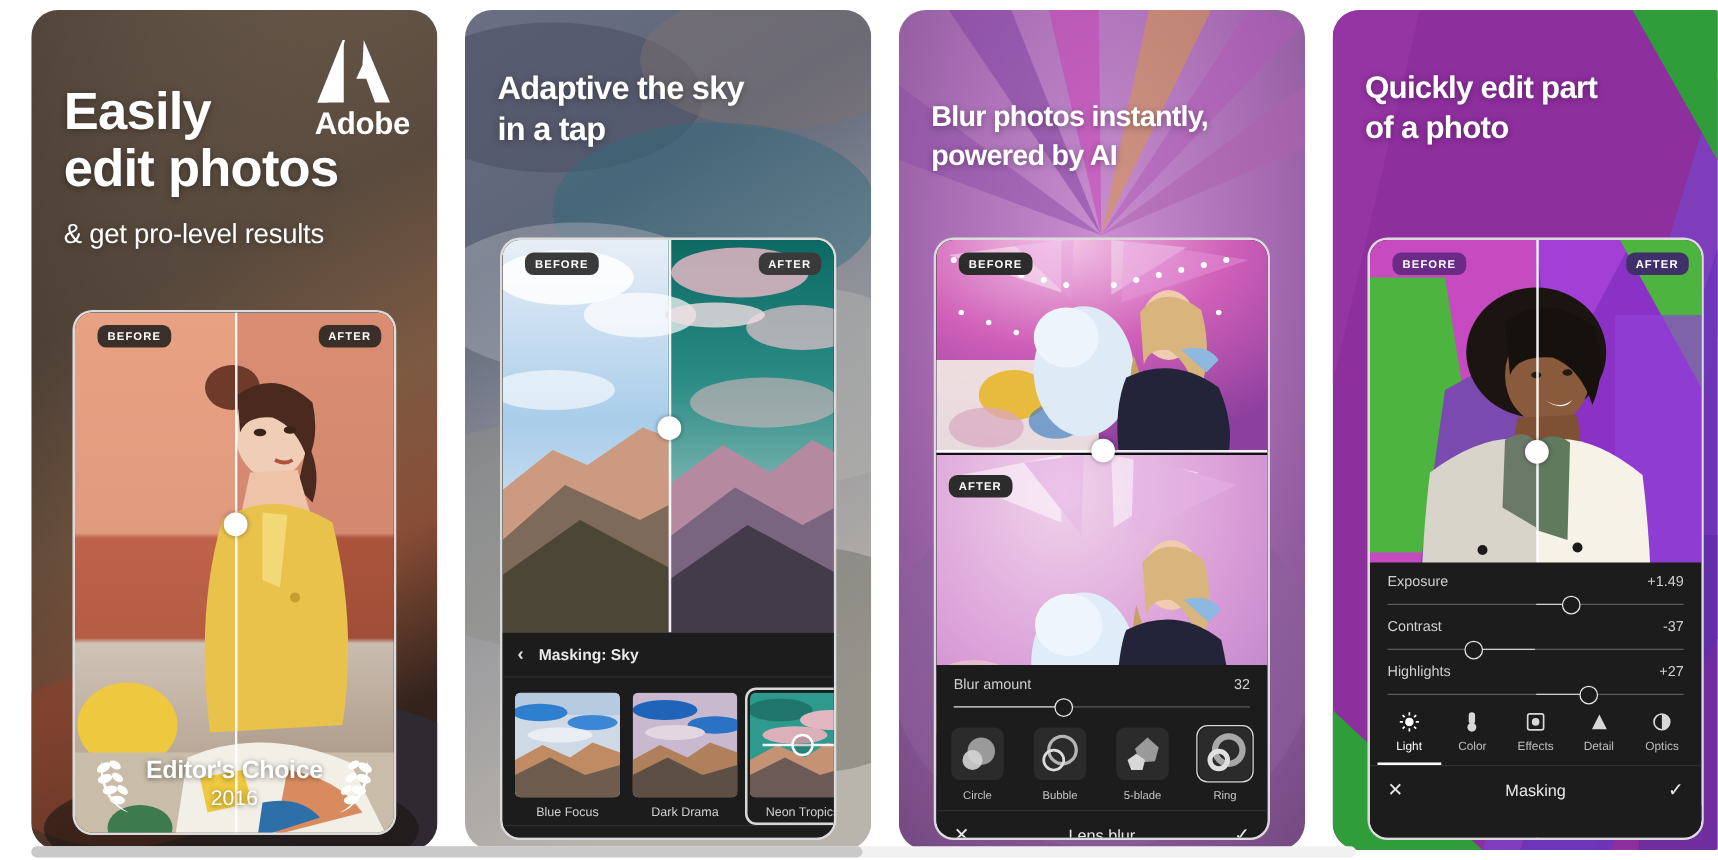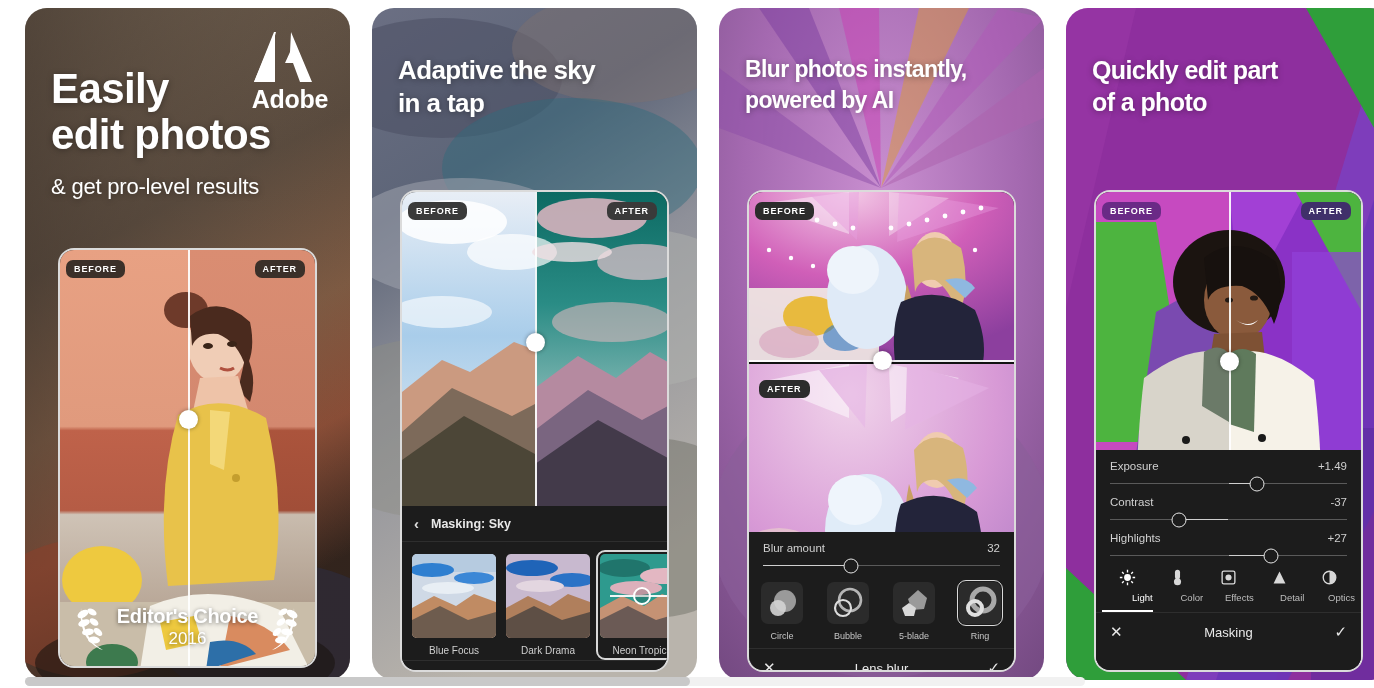--- a/index.html
+++ b/index.html
@@ -62,21 +62,21 @@
     background: #111;
   }
   .shot { position: absolute; inset: 0; overflow: hidden; }
 
   .ba-tag {
     position: absolute; top: 10px;
     font-size: 9px; font-weight: bold; letter-spacing: .9px;
     color: #fff; padding: 4px 8px; border-radius: 7px;
     z-index: 6;
   }
-  .ba-before { left: 6px; }
+  .ba-before { left: 18px; }
   .ba-after  { right: 10px; }
 
   .divider-v {
     position: absolute; top: 0; bottom: 0; width: 2px;
     background: rgba(255,255,255,.92); z-index: 5;
   }
   .divider-h {
     position: absolute; left: 0; right: 0; height: 2px;
     background: rgba(255,255,255,.92); z-index: 5;
   }
@@ -142,21 +142,21 @@
   .tool-ic {
     width: 42px; height: 42px; border-radius: 7px; background:#2b2b2b;
     position: relative; overflow:hidden;
   }
   .tool.sel .tool-ic { outline: 1.6px solid #d9d9d9; outline-offset: 1.5px; }
   .tool-lbl { font-size: 9px; color:#c6c6c6; margin-top: 7px; white-space: nowrap; }
   .vsep { width:1px; align-self: stretch; background:#3a3a3a; margin: 2px 4px 18px 4px; height:42px; }
 
   
   .tabs { display:flex; justify-content: space-around; padding: 10px 6px 0 6px; }
-  .tab { text-align:right; width: 54px; padding-bottom: 7px; }
+  .tab { text-align:center; width: 54px; padding-bottom: 7px; }
   .tab-ic { height: 19px; display:flex; align-items:center; justify-content:center; color:#e4e4e4; }
   .tab-lbl { font-size: 9.5px; color:#bdbdbd; margin-top: 5px; }
   .tab.active .tab-lbl { color:#fff; }
   .tab.active { border-bottom: 2px solid #fff; }
 
   
   .ec {
     position:absolute; left:0; right:0; bottom: 26px; z-index: 10;
     display:flex; align-items:center; justify-content:center; gap: 8px;
     color:#fff; text-shadow: 0 1px 4px rgba(0,0,0,.5);
@@ -445,21 +445,21 @@
           <polygon points="162,180 120,0 160,0" fill="#c83fb4"></polygon>
           <polygon points="162,180 200,0 250,0" fill="#d89a3a"></polygon>
           <polygon points="162,180 280,0 325,10" fill="#b05ab8"></polygon>
           <polygon points="162,180 0,120 0,60" fill="#8d4ea8"></polygon>
           <polygon points="162,180 325,110 325,60" fill="#ad62ae"></polygon>
         </g>
         <ellipse cx="162" cy="520" rx="170" ry="150" fill="#8a5f9a" opacity="0.6"></ellipse>
       </svg>
     </div>
 
-    <div class="headline" style="font-size:23px; line-height:31px; padding-top:46px;">
+    <div class="headline" style="font-size:23px; line-height:31px; padding-top:70px;">
       <span class="l1">Blur photos instantly,</span>
       <span class="l2">powered by AI</span>
     </div>
 
     <div class="phone" style="left:28px; right:28px; top:182px; bottom:8px;">
       <div class="shot" style="bottom:0;">
         <svg width="266" height="474" viewBox="0 0 266 474" preserveAspectRatio="none">
           <defs>
             <radialGradient id="fair-b" cx="0.38" cy="0.0" r="1">
               <stop offset="0" stop-color="#f3c9e6"></stop>

